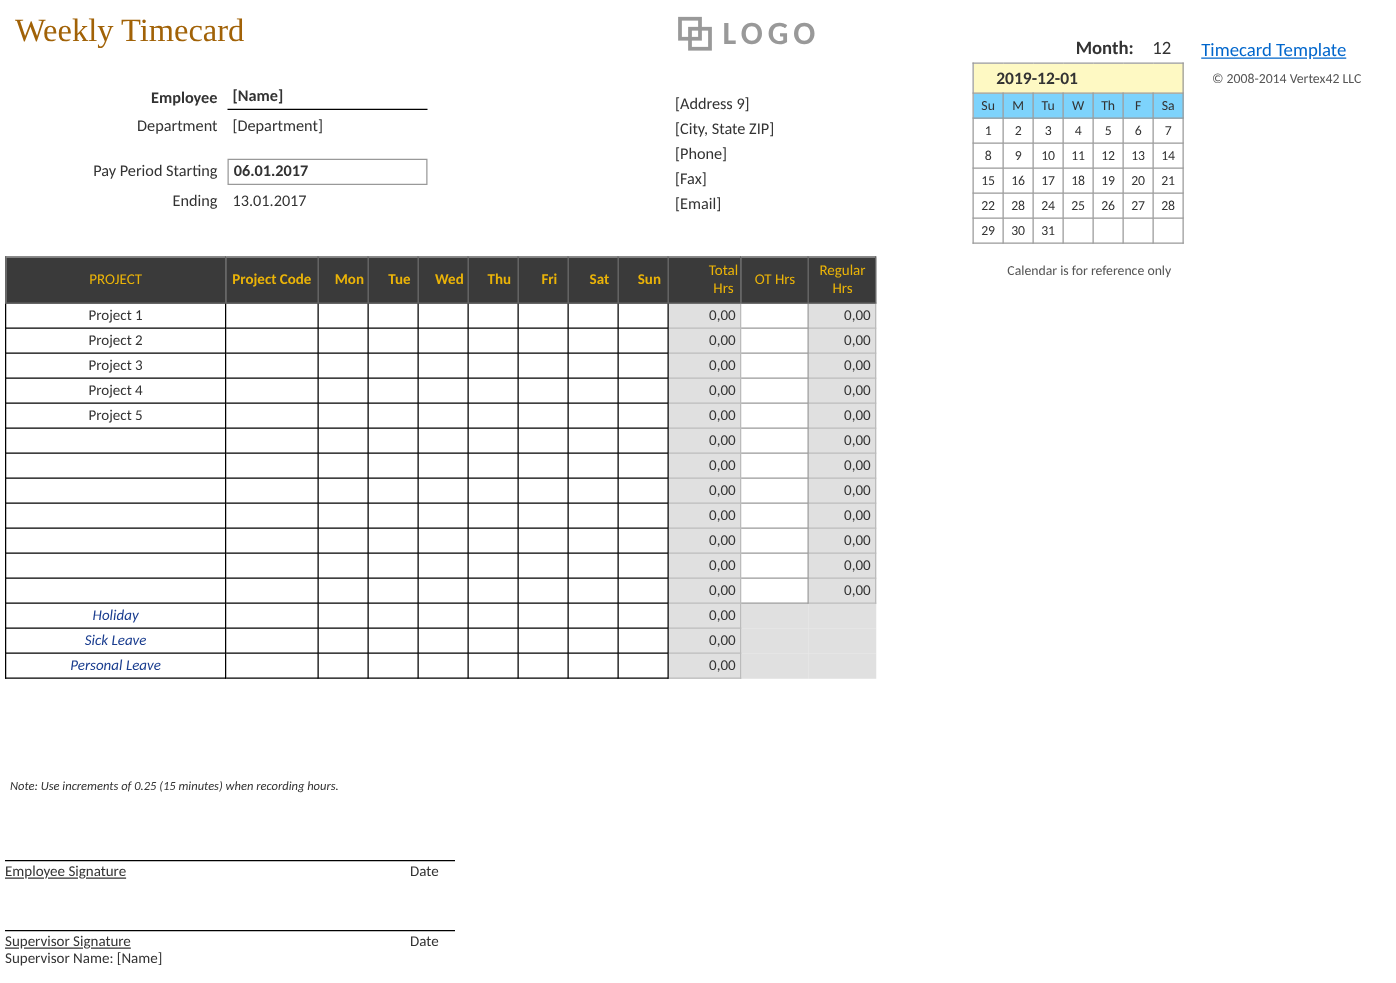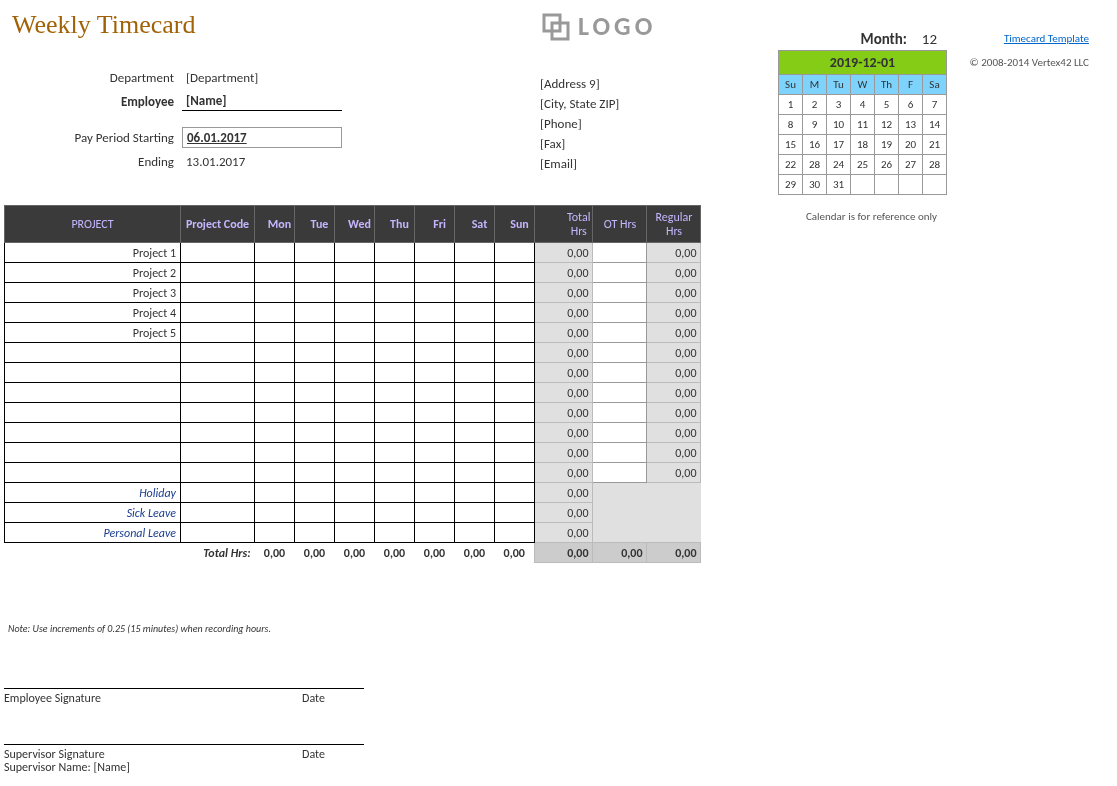--- a/index.html
+++ b/index.html
@@ -3,58 +3,58 @@
 <meta charset="utf-8">
 <style>
   * { box-sizing: border-box; margin: 0; padding: 0; }
   body { font-family: Calibri, Arial, sans-serif; font-size: 13px; color: #333; background: #fff; width: 1117px; height: 786px; position: relative; padding: 8px; }
   .header-title { font-family: Georgia, serif; font-size: 26px; color: #a16207; font-weight: normal; position: absolute; top: 10px; left: 12px; }
   .logo { position: absolute; top: 10px; left: 540px; display: flex; align-items: center; gap: 8px; }
   .logo-icon { width: 30px; height: 30px; }
   .logo-text { font-size: 26px; font-weight: bold; color: #999; letter-spacing: 4px; }
   .month-label { position: absolute; top: 30px; right: 210px; font-weight: bold; font-size: 15px; }
   .month-val { position: absolute; top: 30px; right: 180px; font-size: 15px; }
-  .link { position: absolute; top: 32px; right: 28px; color: #0066cc; text-decoration: underline; font-size: 11px; }
+  .link { position: absolute; top: 32px; right: 40px; color: #0066cc; text-decoration: underline; font-size: 15px; }
   .copyright { position: absolute; top: 56px; right: 28px; font-size: 11px; color: #555; }
 
   .info-block { position: absolute; top: 68px; left: 12px; }
   .info-row { display: flex; margin-bottom: 4px; align-items: center; }
   .info-label { width: 170px; text-align: right; padding-right: 8px; font-size: 13px; }
   .info-value { font-size: 13px; padding: 2px 4px; }
   .bold { font-weight: bold; }
   .underline-field { border-bottom: 1px solid #000; min-width: 160px; display: inline-block; }
-  .boxed { border: 1px solid #999; min-width: 160px; display: inline-block; padding: 2px 4px; text-decoration: underline; }
+  .boxed { border: 1px solid #999; min-width: 160px; display: inline-block; padding: 2px 4px; }
 
   .address-block { position: absolute; top: 74px; left: 540px; font-size: 13px; line-height: 20px; }
 
   .calendar { position: absolute; top: 50px; right: 170px; border-collapse: collapse; }
-  .calendar th.header { background: #84cc16; border: 1px solid #999; padding: 3px 18px; font-weight: bold; text-align: center; font-size: 14px; }
+  .calendar th.header { background: #fef9c3; border: 1px solid #999; padding: 3px 18px; font-weight: bold; text-align: left; font-size: 14px; }
   .calendar th { background: #7dd3fc; border: 1px solid #999; width: 24px; height: 20px; font-size: 11px; font-weight: normal; text-align: center; }
   .calendar td { border: 1px solid #999; width: 24px; height: 20px; font-size: 11px; text-align: center; }
   .calendar-note { position: absolute; top: 210px; right: 180px; font-size: 11px; color: #555; }
 
   .time-table { position: absolute; top: 205px; left: 4px; border-collapse: collapse; }
-  .time-table th { background: #3a3a3a; color: #c4b5fd; font-weight: normal; padding: 4px 2px; border: 1px solid #666; text-align: center; font-size: 12px; }
+  .time-table th { background: #3a3a3a; color: #eab308; font-weight: normal; padding: 4px 2px; border: 1px solid #666; text-align: center; font-size: 12px; }
   .time-table th.project { width: 176px; }
   .time-table th.code { width: 74px; font-weight: bold; background: #3a3a3a; }
   .time-table th.day { width: 40px; font-weight: bold; padding-left: 12px; }
   .time-table th.tot { width: 54px; }
   .time-table td { border: 1px solid #000; height: 20px; padding: 2px 4px; font-size: 12px; text-align: right; }
-  .time-table td.pname { text-align: right; }
+  .time-table td.pname { text-align: center; }
   .time-table td.shaded { background: #e0e0e0; border: 1px solid #bbb; }
   .time-table td.shaded-noborder { background: #e0e0e0; border: none; }
   .time-table td.ot { background: #fff; border: 1px solid #999; }
   .time-table tr.leave td.pname { color: #1a3d8f; font-style: italic; }
   .time-table tr.total td { background: #ccc; border: 1px solid #bbb; font-weight: bold; }
   .time-table tr.total td.lbl { text-align: right; background: #fff; border: none; font-style: italic; font-weight: bold; }
 
   .note { position: absolute; top: 622px; left: 8px; font-style: italic; font-size: 10px; }
 
   .sig-block { position: absolute; left: 4px; border-top: 1px solid #000; width: 360px; padding-top: 2px; font-size: 12px; display: flex; }
-  .sig-block .sig-label { width: 298px; }
+  .sig-block .sig-label { width: 324px; text-decoration: underline; }
   .sig1 { top: 688px; }
   .sig2 { top: 744px; }
   .sup-name { position: absolute; top: 760px; left: 4px; font-size: 12px; }
 </style>
 </head>
 <body>
 
 <div class="header-title">Weekly Timecard</div>
 
 <div class="logo">
@@ -65,26 +65,26 @@
   <span class="logo-text">LOGO</span>
 </div>
 
 <span class="month-label">Month:</span>
 <span class="month-val">12</span>
 <a class="link">Timecard Template</a>
 <div class="copyright">© 2008-2014 Vertex42 LLC</div>
 
 <div class="info-block">
   <div class="info-row">
+    <span class="info-label bold">Employee</span>
+    <span class="info-value bold underline-field">[Name]</span>
+  </div>
+  <div class="info-row">
     <span class="info-label">Department</span>
     <span class="info-value">[Department]</span>
-  </div>
-  <div class="info-row">
-    <span class="info-label bold">Employee</span>
-    <span class="info-value bold underline-field">[Name]</span>
   </div>
   <div class="info-row" style="margin-top:16px;">
     <span class="info-label">Pay Period Starting</span>
     <span class="info-value boxed bold">06.01.2017</span>
   </div>
   <div class="info-row">
     <span class="info-label">Ending</span>
     <span class="info-value">13.01.2017</span>
   </div>
 </div>
@@ -383,33 +383,20 @@
         <td></td>
         <td></td>
         <td></td>
         <td></td>
         <td></td>
         <td></td>
         <td class="shaded">0,00</td>
         <td class="shaded-noborder"></td>
         <td class="shaded-noborder"></td>
       </tr>
-      <tr class="total">
-        <td class="lbl" colspan="2">Total Hrs:</td>
-        <td style="background: rgb(255, 255, 255); border: none; text-align: center;">0,00</td>
-        <td style="background: rgb(255, 255, 255); border: none; text-align: center;">0,00</td>
-        <td style="background: rgb(255, 255, 255); border: none; text-align: center;">0,00</td>
-        <td style="background: rgb(255, 255, 255); border: none; text-align: center;">0,00</td>
-        <td style="background: rgb(255, 255, 255); border: none; text-align: center;">0,00</td>
-        <td style="background: rgb(255, 255, 255); border: none; text-align: center;">0,00</td>
-        <td style="background: rgb(255, 255, 255); border: none; text-align: center;">0,00</td>
-        <td>0,00</td>
-        <td>0,00</td>
-        <td>0,00</td>
-      </tr>
     </tbody>
 </table>
 
 <div class="note">Note: Use increments of 0.25 (15 minutes) when recording hours.</div>
 
 <div class="sig-block sig1">
   <span class="sig-label">Employee Signature</span>
   <span>Date</span>
 </div>
 <div class="sig-block sig2">

